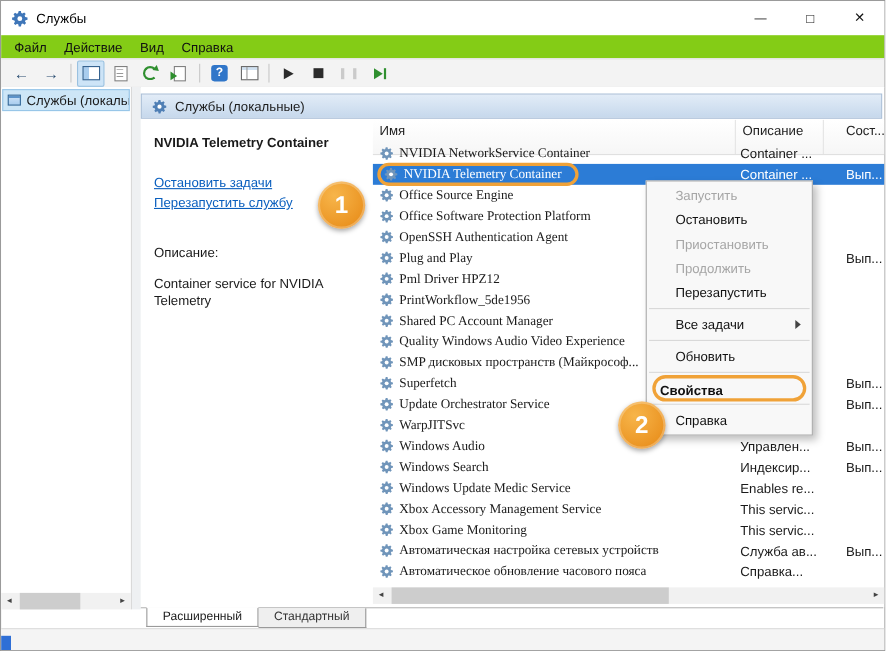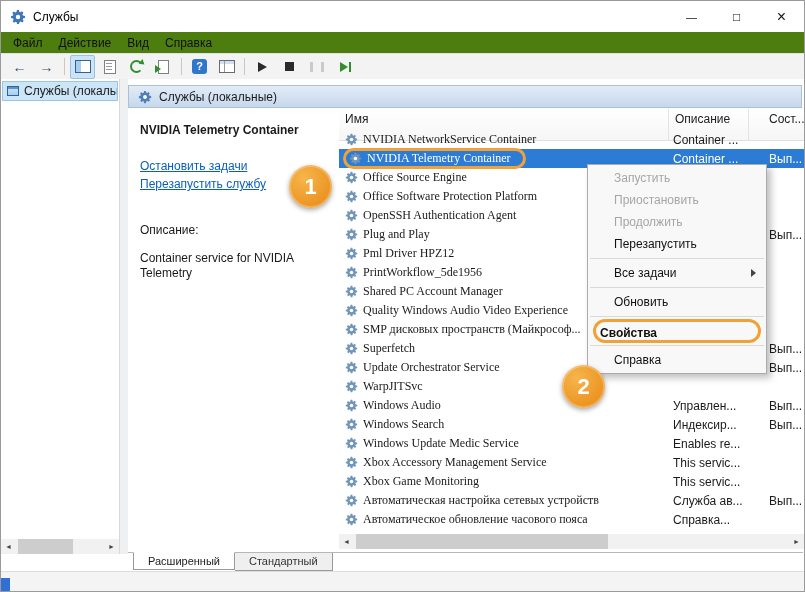--- a/index.html
+++ b/index.html
@@ -10,21 +10,21 @@
   .titlebar{position:absolute;left:0;top:0;right:0;height:31px;display:flex;align-items:center;background:#fff;}
   .app-icon{margin:0 7px 0 9px;display:flex;}
   .title-text{font-size:12px;color:#000;}
   .tb-spacer{flex:1;}
   .winbtn{width:45px;height:30px;display:flex;align-items:center;justify-content:center;color:#111;}
   .winbtn.min{font-size:11px;}
   .winbtn.max{font-size:12px;}
   .winbtn.close{font-size:16px;}
 
   
-  .menubar{position:absolute;left:0;top:31px;right:0;height:21px;display:flex;align-items:center;background:#4d7c0f;padding-left:4px;}
+  .menubar{position:absolute;left:0;top:31px;right:0;height:21px;display:flex;align-items:center;background:#84cc16;padding-left:4px;}
   .menu-entry{padding:0 8px;height:100%;display:flex;align-items:center;color:#111;}
 
   
   .toolbar{position:absolute;left:0;top:52px;right:0;height:25px;display:flex;align-items:center;background:#f3f3f3;border-top:1px solid #e2e2e2;border-bottom:1px solid #d5d5d5;padding-left:5px;}
   .tbtn{width:23px;height:22px;display:flex;align-items:center;justify-content:center;border:1px solid transparent;border-radius:2px;margin:0 1px;position:relative;}
   .tbtn.pressed{background:#cde4f7;border-color:#9ac1e0;}
   .tbtn.disabled{opacity:.55;}
   .tbtn .glyph{font-size:14px;font-weight:bold;color:#25496e;line-height:1;}
   .tbtn .glyph:empty{display:none;}
   .tbtn .shape{display:none;}
@@ -83,21 +83,21 @@
   .c-name{width:330px;display:flex;align-items:center;padding-left:6px;box-sizing:border-box;overflow:visible;}
   .name-inner{display:flex;align-items:center;gap:5px;min-width:0;}
   .name-inner.ring{border:3px solid var(--callout,#f0a238);border-radius:13px;padding:0 12px 0 3px;margin:-3px 0 -3px -2px;position:relative;z-index:3;background:transparent;}
   .gear{display:flex;flex:0 0 auto;}
   .nm{white-space:nowrap;font-family:Liberation Serif, serif;}
   .c-desc{width:80px;white-space:nowrap;overflow:hidden;box-sizing:border-box;padding-left:4px;}
   .c-status{flex:1;white-space:nowrap;overflow:hidden;padding-left:20px;box-sizing:border-box;}
   .list-scroll{position:absolute;left:0;right:0;top:425px;}
 
   
-  .menu{position:absolute;left:586px;top:163px;width:180px;background:#f8f8f8;border:1px solid #ababab;box-shadow:4px 4px 7px rgba(0,0,0,.25);padding:2px 0;z-index:5;box-sizing:border-box;}
+  .menu{position:absolute;left:586px;top:163px;width:152px;background:#f8f8f8;border:1px solid #ababab;box-shadow:4px 4px 7px rgba(0,0,0,.25);padding:2px 0;z-index:5;box-sizing:border-box;}
   .menu-item{height:22px;line-height:22px;padding-left:26px;color:#111;position:relative;}
   .menu-item.disabled{color:#a6a6a6;}
   .menu-item.bold{font-weight:bold;}
   .menu-item.ring{border:3px solid var(--callout,#f0a238);border-radius:12px;margin:-1px 5px;padding-left:4px;height:24px;line-height:22px;box-sizing:border-box;}
   .menu-sep{height:1px;background:#d9d9d9;margin:3px 2px;}
   .sub-arrow{display:none;position:absolute;right:10px;top:7px;width:0;height:0;border-left:5px solid #444;border-top:4px solid transparent;border-bottom:4px solid transparent;}
   .sub-arrow.show{display:block;}
 
   
   .callout{position:absolute;width:43px;height:43px;border-radius:50%;background:radial-gradient(circle at 35% 30%,#f7b54a,#ea9220 75%);color:#fff;font-size:22px;font-weight:bold;display:flex;align-items:center;justify-content:center;z-index:6;box-shadow:0 2px 5px rgba(0,0,0,.35),inset 0 0 0 2px rgba(255,255,255,.25);}
@@ -590,20 +590,24 @@
     </div>
   </div>
 
   <div class="menu" data-name="context-menu">
 
       <div class="menu-item disabled" data-name="context-menu-item">
         <span class="mi-label" data-name="menu-item-label">Запустить</span>
         
       </div>
 
+      <div class="menu-item" data-name="context-menu-item">
+        <span class="mi-label" data-name="menu-item-label">Остановить</span>
+        
+      </div>
 
       <div class="menu-item disabled" data-name="context-menu-item">
         <span class="mi-label" data-name="menu-item-label">Приостановить</span>
         
       </div>
 
       <div class="menu-item disabled" data-name="context-menu-item">
         <span class="mi-label" data-name="menu-item-label">Продолжить</span>
         
       </div>

